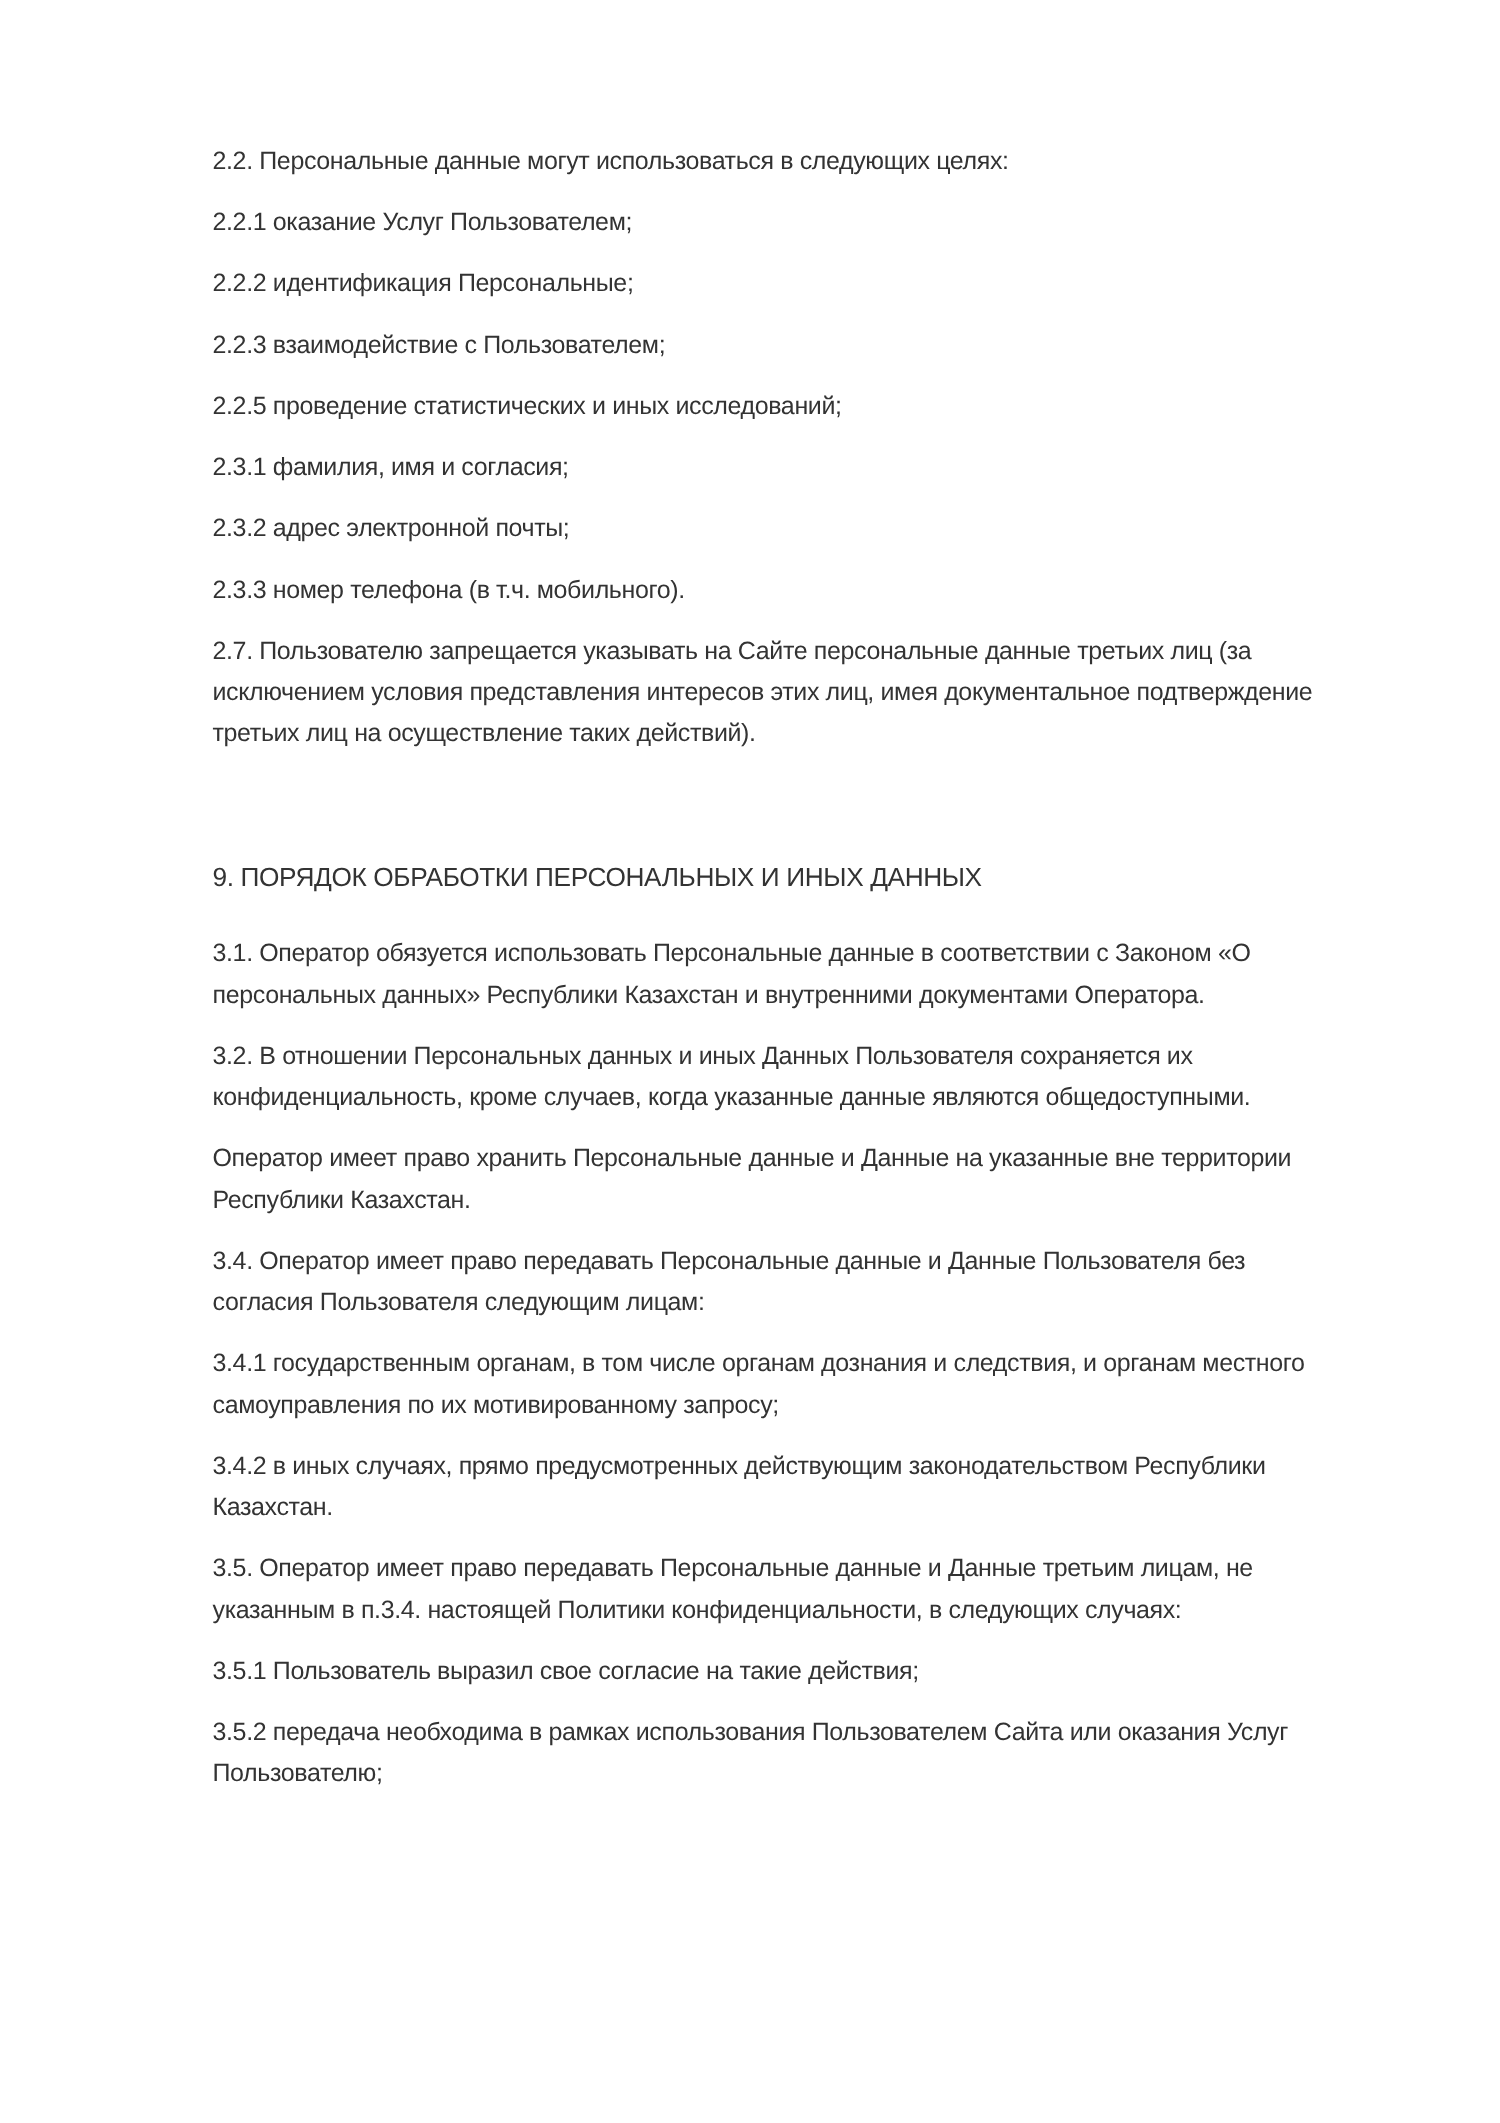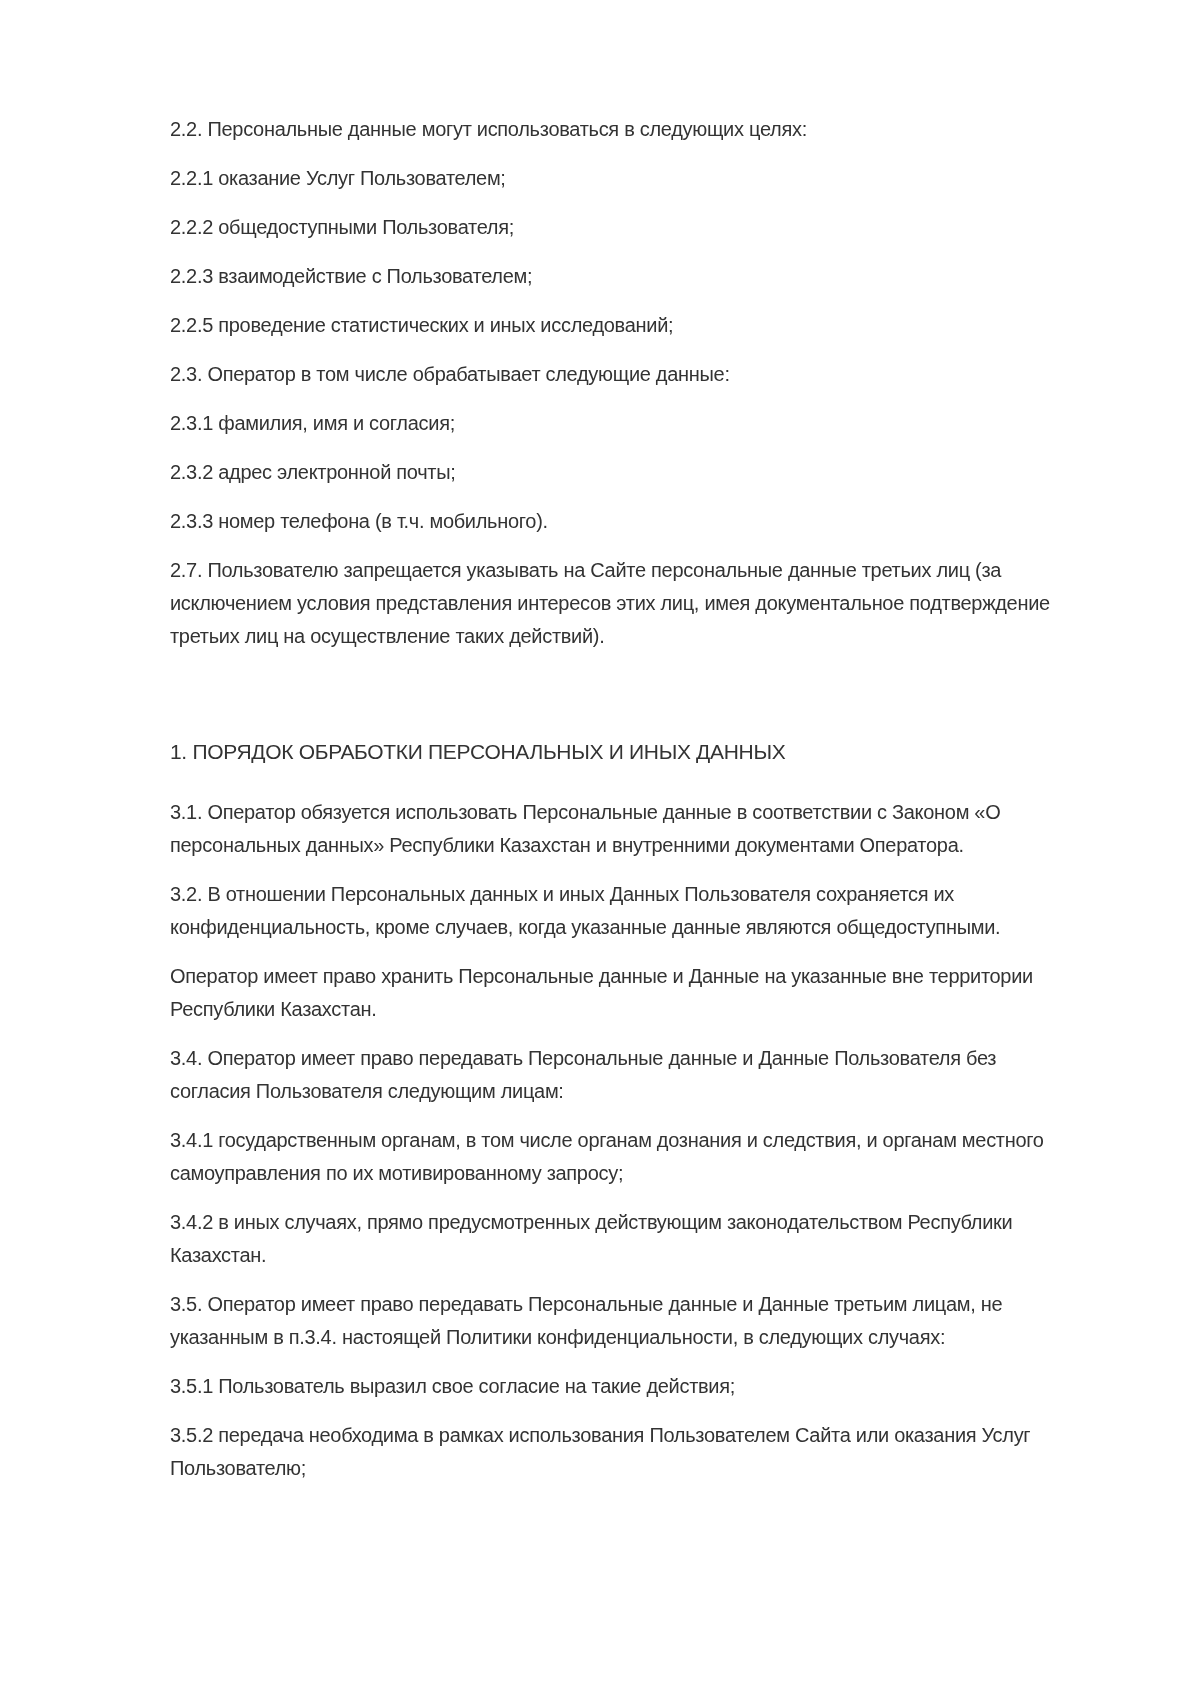--- a/index.html
+++ b/index.html
@@ -42,31 +42,30 @@
     color: #333333;
   }
 </style>
 </head>
 <body>
 
 <div class="doc-page">
   <div class="doc-content">
     <p class="doc-par">2.2. Персональные данные могут использоваться в следующих целях:</p>
     <p class="doc-par">2.2.1 оказание Услуг Пользователем;</p>
-    <p class="doc-par">2.2.2 общедоступными Пользователя;</p>
+    <p class="doc-par">2.2.2 идентификация Персональные;</p>
     <p class="doc-par">2.2.3 взаимодействие с Пользователем;</p>
     <p class="doc-par">2.2.5 проведение статистических и иных исследований;</p>
-    <p class="doc-par">2.3. Оператор в том числе обрабатывает следующие данные:</p>
     <p class="doc-par">2.3.1 фамилия, имя и согласия;</p>
     <p class="doc-par">2.3.2 адрес электронной почты;</p>
     <p class="doc-par">2.3.3 номер телефона (в т.ч. мобильного).</p>
     <p class="doc-par">2.7. Пользователю запрещается указывать на Сайте персональные данные третьих лиц (за
 исключением условия представления интересов этих лиц, имея документальное подтверждение
 третьих лиц на осуществление таких действий).</p>
-    <h2 class="doc-heading">1. ПОРЯДОК ОБРАБОТКИ ПЕРСОНАЛЬНЫХ И ИНЫХ ДАННЫХ</h2>
+    <h2 class="doc-heading">9. ПОРЯДОК ОБРАБОТКИ ПЕРСОНАЛЬНЫХ И ИНЫХ ДАННЫХ</h2>
     <p class="doc-par">3.1. Оператор обязуется использовать Персональные данные в соответствии с Законом «О
 персональных данных» Республики Казахстан и внутренними документами Оператора.</p>
     <p class="doc-par">3.2. В отношении Персональных данных и иных Данных Пользователя сохраняется их
 конфиденциальность, кроме случаев, когда указанные данные являются общедоступными.</p>
     <p class="doc-par">Оператор имеет право хранить Персональные данные и Данные на указанные вне территории
 Республики Казахстан.</p>
     <p class="doc-par">3.4. Оператор имеет право передавать Персональные данные и Данные Пользователя без
 согласия Пользователя следующим лицам:</p>
     <p class="doc-par">3.4.1 государственным органам, в том числе органам дознания и следствия, и органам местного
 самоуправления по их мотивированному запросу;</p>

